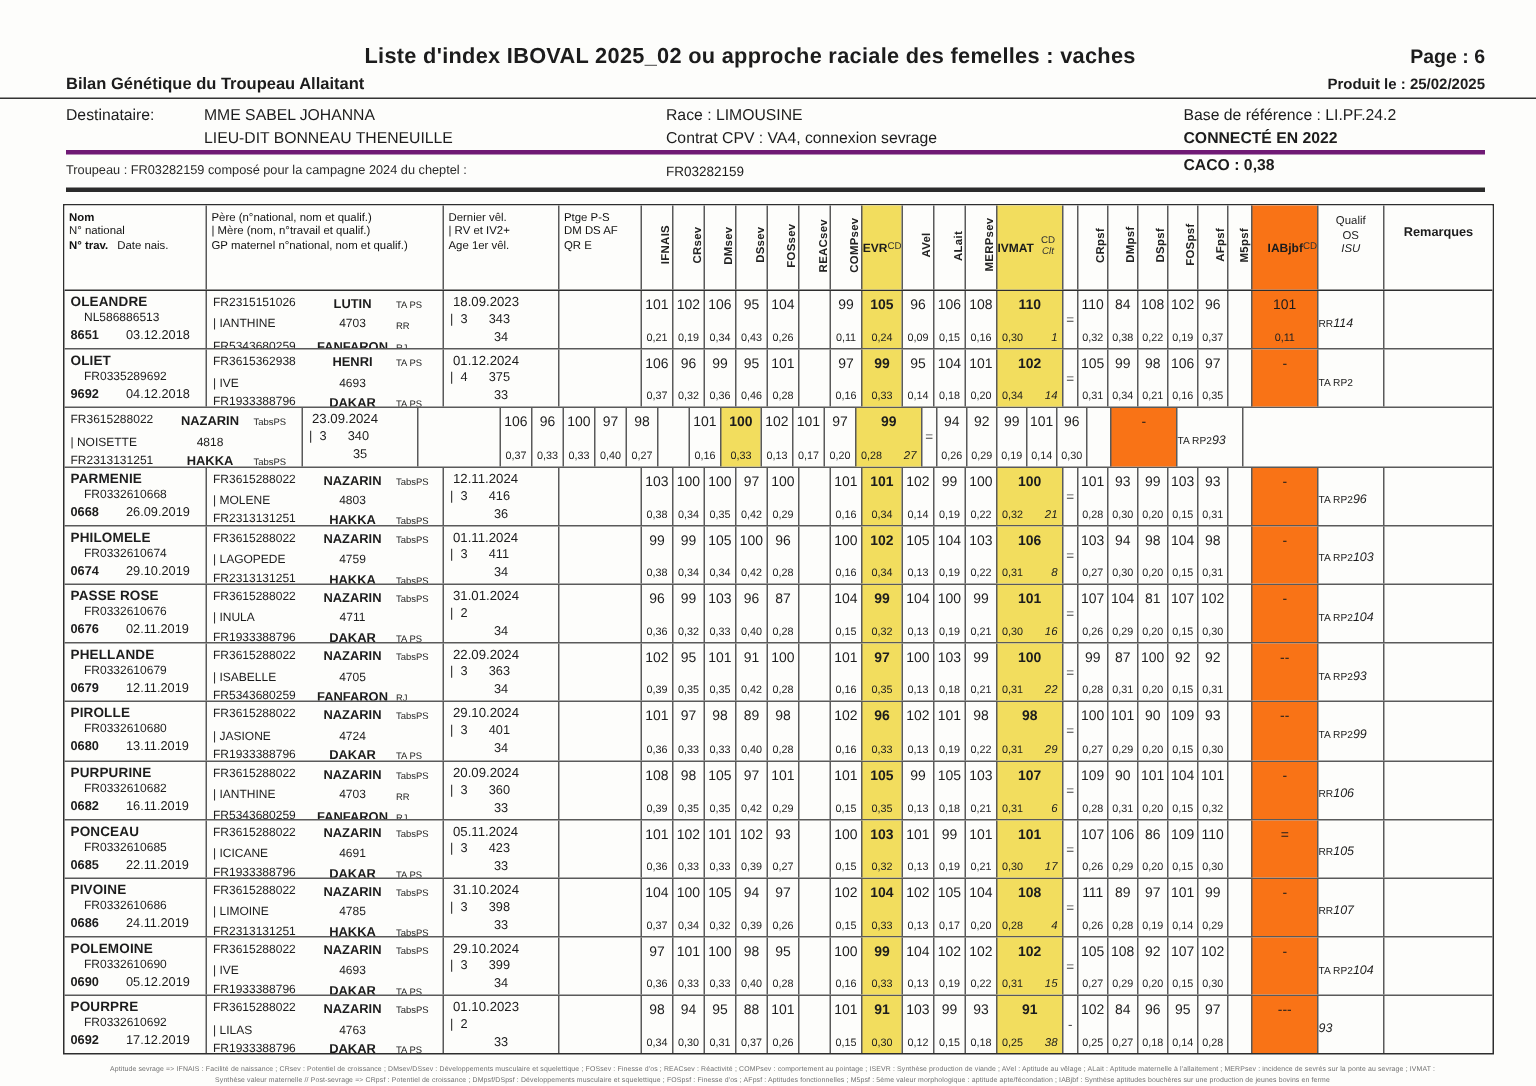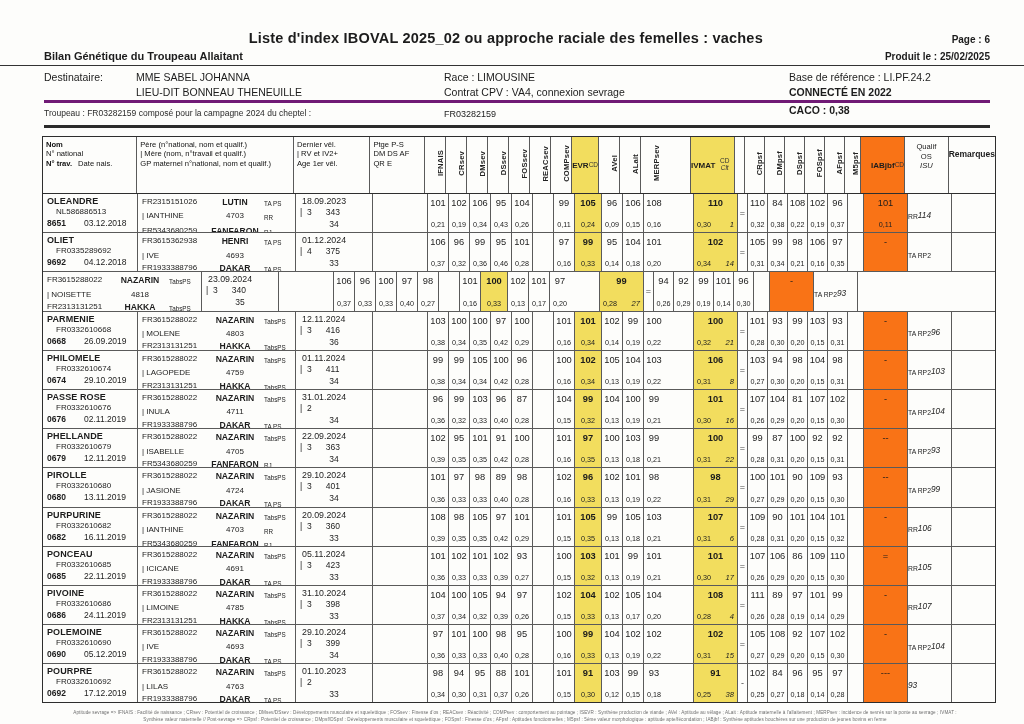--- a/index.html
+++ b/index.html
@@ -3,21 +3,21 @@
 <meta charset="utf-8">
 <style>
   html,body{margin:0;padding:0;background:#ffffff;}
   body{width:1024px;height:724px;overflow:hidden;font-family:"Liberation Sans",sans-serif;color:#1c1c1c;
        -webkit-font-smoothing:antialiased;}
   .page{position:relative;width:1024px;height:724px;background:#fdfdfb;}
 
   
   .titlebar{display:flex;align-items:baseline;padding:30px 34px 0 68px;}
   .title{flex:1;text-align:center;font-weight:bold;font-size:14.5px;letter-spacing:.2px;}
-  .pagenum{font-weight:bold;font-size:10px;white-space:nowrap;padding-left:8px;}
+  .pagenum{font-weight:bold;font-size:13px;white-space:nowrap;padding-left:8px;}
   .subbar{display:flex;align-items:baseline;padding:4px 34px 3px 44px;border-bottom:1.5px solid #333;
           margin:0 0 0 0;width:946px;box-sizing:content-box;}
   .subtitle{flex:1;font-weight:bold;font-size:11px;}
   .produced{font-weight:bold;font-size:10px;white-space:nowrap;}
 
   .infoblock{margin-left:44px;width:946px;border-bottom:3px solid #2b2b2b;font-size:10.5px;}
   .inforow{display:flex;line-height:15px;}
   .ic1{width:400px;}
   .ic2{width:345px;}
   .ic3{flex:1;}
@@ -36,21 +36,21 @@
   .brow{display:flex;height:38.2px;border-top:1px solid #5a5a5a;}
   .brow:first-child{border-top:none;}
   .c{border-left:1px solid #5a5a5a;box-sizing:border-box;overflow:hidden;}
   .c:first-child{border-left:none;}
   .c-ident{width:94px;}
   .c-par{width:158px;}
   .c-vel{width:77px;}
   .c-ptge{width:55px;}
   .nc{width:21px;border-left:1px solid #5a5a5a;box-sizing:border-box;position:relative;overflow:hidden;}
   .nc.isevr{width:27px;background:#f2dd5e;}
-  .nc.ivmat{width:44px;background:#f2dd5e;margin-left:29px;}
+  .nc.ivmat{width:44px;background:#f2dd5e;}
   .nc.psf{width:20px;}
   .nc.m5{width:16px;}
   .nc.iab{width:44px;background:#f97316;}
   .nc.sep{width:10px;border-left:1px solid #5a5a5a;}
   .c-qual{width:44px;border-left:1px solid #5a5a5a;box-sizing:border-box;}
   .c-rem{flex:1;border-left:1px solid #5a5a5a;box-sizing:border-box;}
 
   
   .hcell{display:flex;flex-direction:row;justify-content:flex-end;align-items:center;text-align:center;}
   .vh{writing-mode:vertical-rl;transform:rotate(180deg);font-size:7.6px;font-weight:bold;color:#222;

